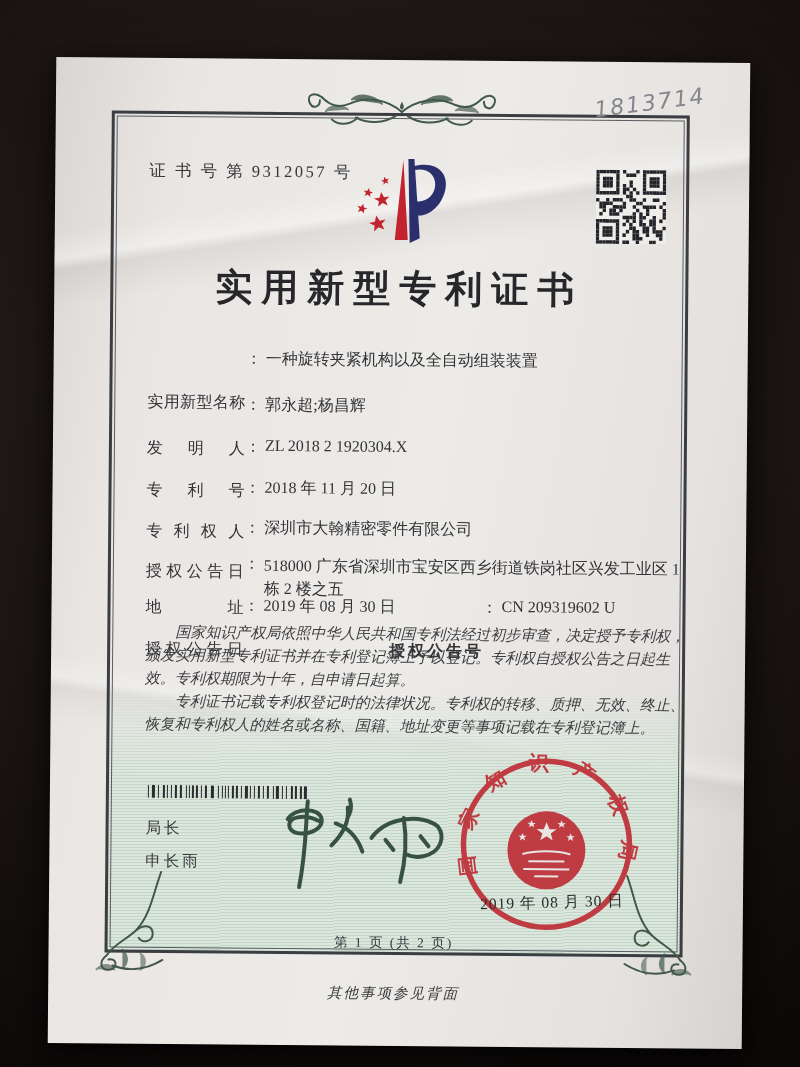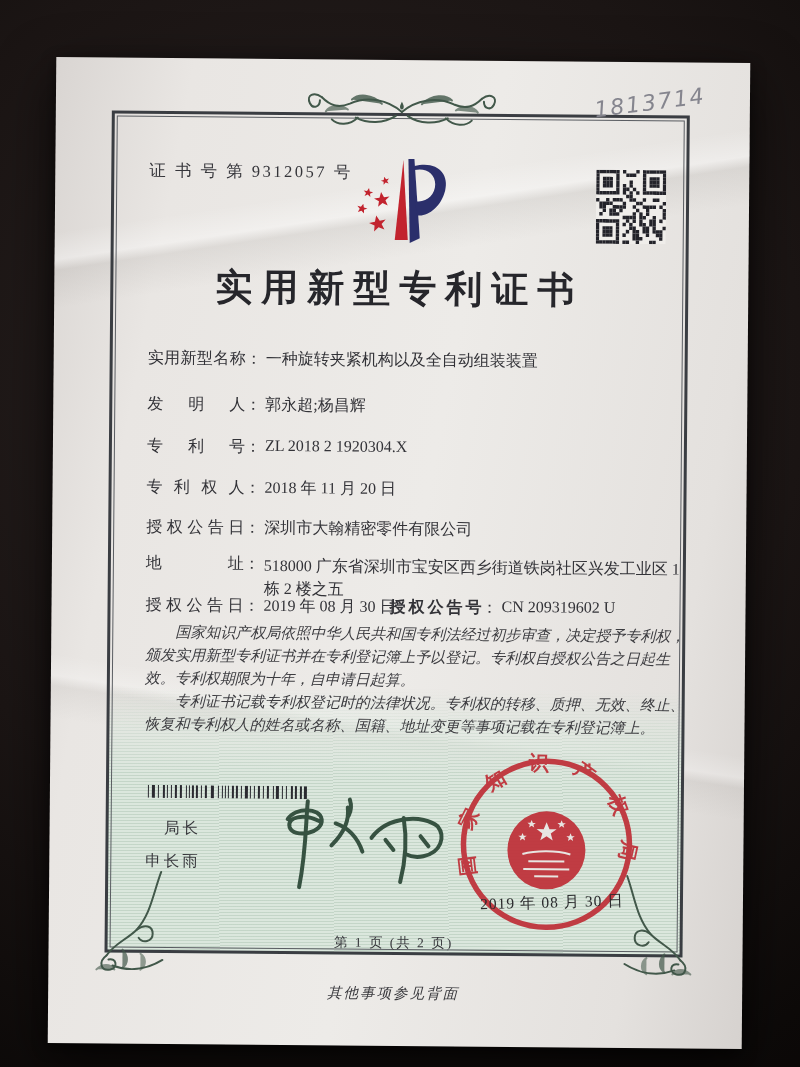--- a/index.html
+++ b/index.html
@@ -24,31 +24,31 @@
   .frame::after{content:"";position:absolute;inset:2px;border:1px solid #5a5d62;}
   .orn{position:absolute;z-index:3;}
   .txt{position:absolute;z-index:4;color:#35353a;}
   .handwritten{position:absolute;left:538px;top:28px;z-index:4;color:#85858e;
     font-family:"DejaVu Sans",sans-serif;font-style:italic;font-size:22px;letter-spacing:2px;
     transform:rotate(-8deg);}
   .certno{left:94px;top:102px;font-size:16.5px;letter-spacing:2.5px;}
   .title{left:56px;top:204px;width:578px;text-align:center;font-size:37px;font-weight:700;
     letter-spacing:9px;color:#26262b;}
   .row{position:absolute;left:94px;z-index:4;font-size:16px;color:#333338;white-space:nowrap;}
-  .flabel{display:inline-block;width:98px;text-align:justify;text-align-last:justify;vertical-align:top;}
+  .flabel{display:inline-block;width:98px;text-align:justify;text-align-last:justify;vertical-align:top;margin-top:44px;}
   .flabel.w2{width:92px;font-weight:bold;}
   .colon{vertical-align:top;}
   .fval{padding-left:4px;vertical-align:top;}
   .fval.wide{display:inline-block;width:424px;white-space:normal;line-height:1.45;}
   .pair2{position:absolute;left:244px;top:0;white-space:nowrap;}
   .paras{position:absolute;left:94px;top:563px;width:548px;z-index:4;font-size:15px;line-height:23px;
     color:#3c3c40;font-style:italic;}
   .paras p{margin:0;text-indent:2em;}
   .issuer{left:96px;top:760px;font-size:15.5px;letter-spacing:3px;color:#36363b;z-index:5;}
-  .issuer div{margin-bottom:12px;text-align:right;}
+  .issuer div{margin-bottom:12px;}
   .pageinfo{left:56px;top:874px;width:578px;text-align:center;font-size:13.5px;letter-spacing:2px;z-index:4;}
   .backnote{left:56px;top:924px;width:578px;text-align:center;font-size:14.5px;font-style:italic;
     letter-spacing:2px;color:#3a3a3e;z-index:4;}
   .sealdate{position:absolute;left:398px;top:831px;width:210px;text-align:center;z-index:6;
     font-size:15.5px;letter-spacing:1px;color:#2b2b2e;transform:rotate(-2deg);}
   svg{display:block;}
   .qr{position:absolute;left:541px;top:108px;z-index:4;}
   .logo{position:absolute;left:296px;top:96px;z-index:4;}
   .barcode{position:absolute;left:96px;top:727px;z-index:5;}
   .sig{position:absolute;left:220px;top:736px;z-index:5;}

